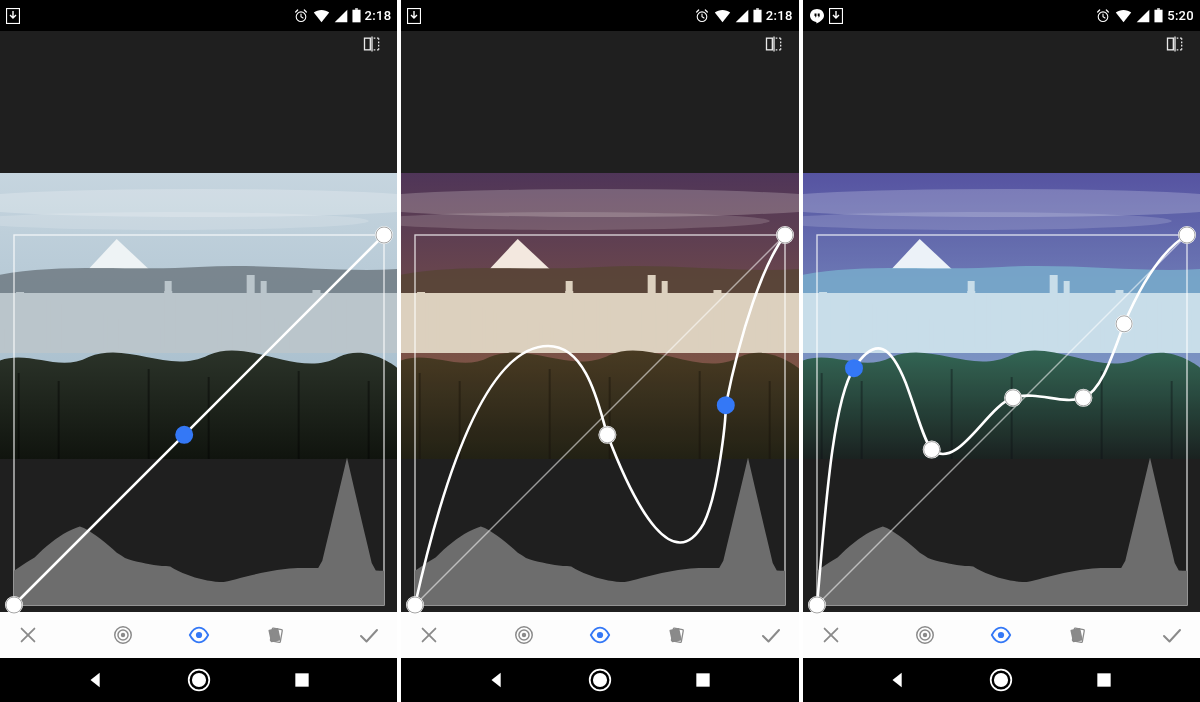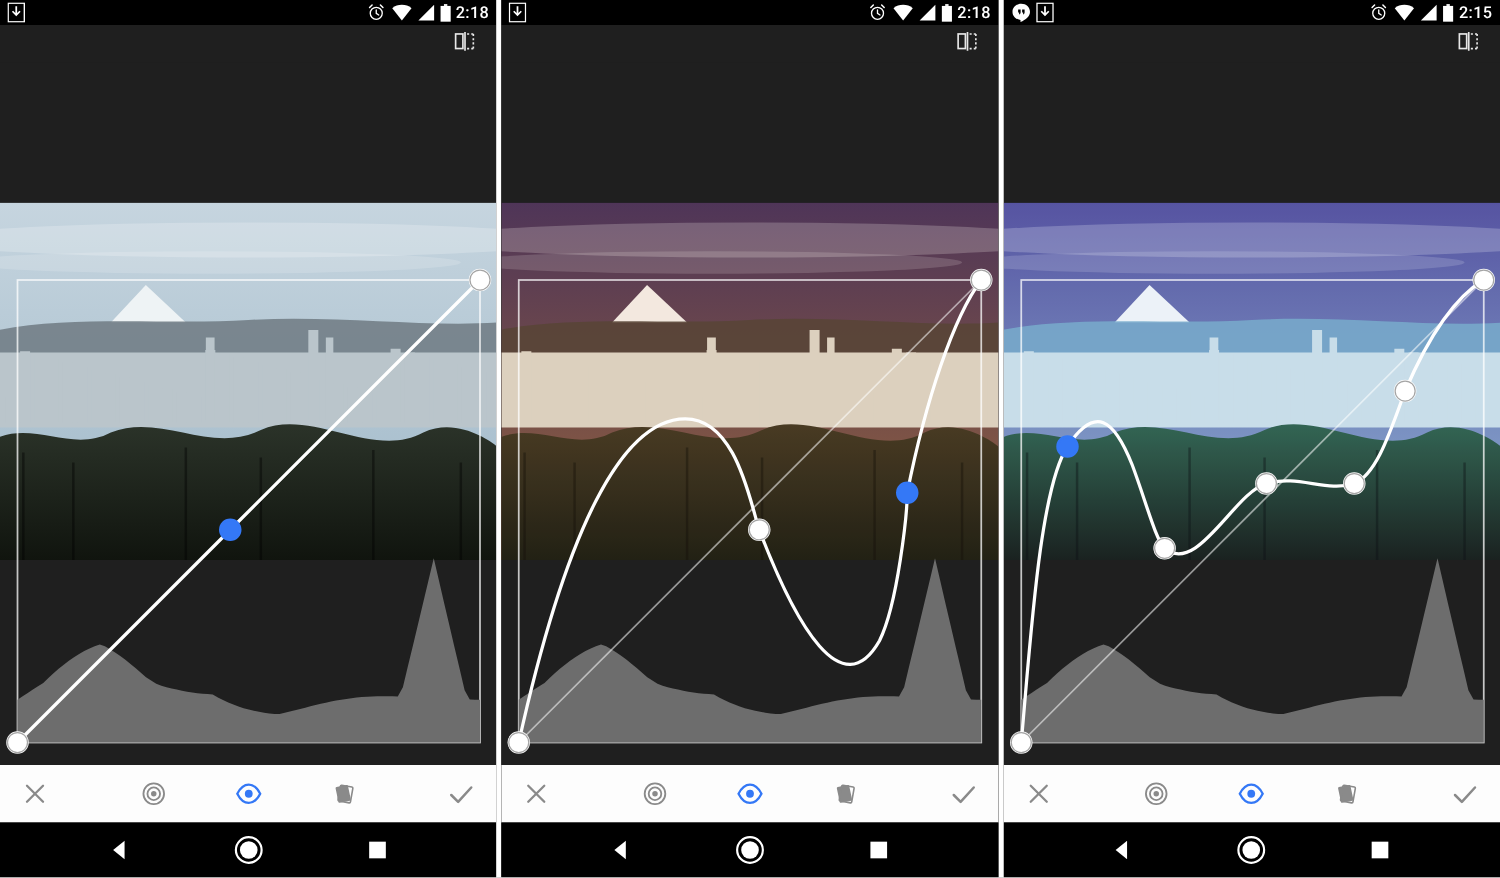--- a/index.html
+++ b/index.html
@@ -9,21 +9,21 @@
     flex: 1 1 0;
     background: #1f1f1f;
     display: flex;
     flex-direction: column;
     overflow: hidden;
   }
   .phone + .phone { border-left: 4px solid #fff; }
 
   
   .status-bar {
-    height: 20px;
+    height: 31px;
     background: #000;
     color: #fff;
     display: flex;
     align-items: center;
     justify-content: flex-end;
     padding: 0 6px;
     gap: 4px;
     font-size: 13px;
     font-weight: 500;
   }
@@ -498,21 +498,21 @@
         <svg width="14" height="14" viewBox="0 0 20 20">
           <path d="M1 19 L19 19 L19 1 Z" fill="#fff"></path>
         </svg>
       </span>
       <span>
         <svg width="9" height="15" viewBox="0 0 10 16">
           <rect x="3.5" y="0" width="3" height="1.6" fill="#fff"></rect>
           <rect x="0.5" y="1.6" width="9" height="14" fill="#fff"></rect>
         </svg>
       </span>
-      <span class="status-clock">2:15</span>
+      <span class="status-clock">5:20</span>
     </div>
     <div class="editor-top">
       <span style="cursor: pointer;"><svg width="22" height="20" viewBox="0 0 24 24">
           <rect x="3" y="5" width="7" height="14" fill="none" stroke="#e8e8e8" stroke-width="1.6"></rect>
      <line x1="12" y1="3" x2="12" y2="21" stroke="#e8e8e8" stroke-width="1.6"></line>
      <line x1="14" y1="5" x2="20" y2="5" stroke="#e8e8e8" stroke-width="1.6" stroke-dasharray="2 2"></line>
      <line x1="20" y1="5" x2="20" y2="19" stroke="#e8e8e8" stroke-width="1.6" stroke-dasharray="2 2"></line>
      <line x1="14" y1="19" x2="20" y2="19" stroke="#e8e8e8" stroke-width="1.6" stroke-dasharray="2 2"></line>
         </svg></span>
     </div>

